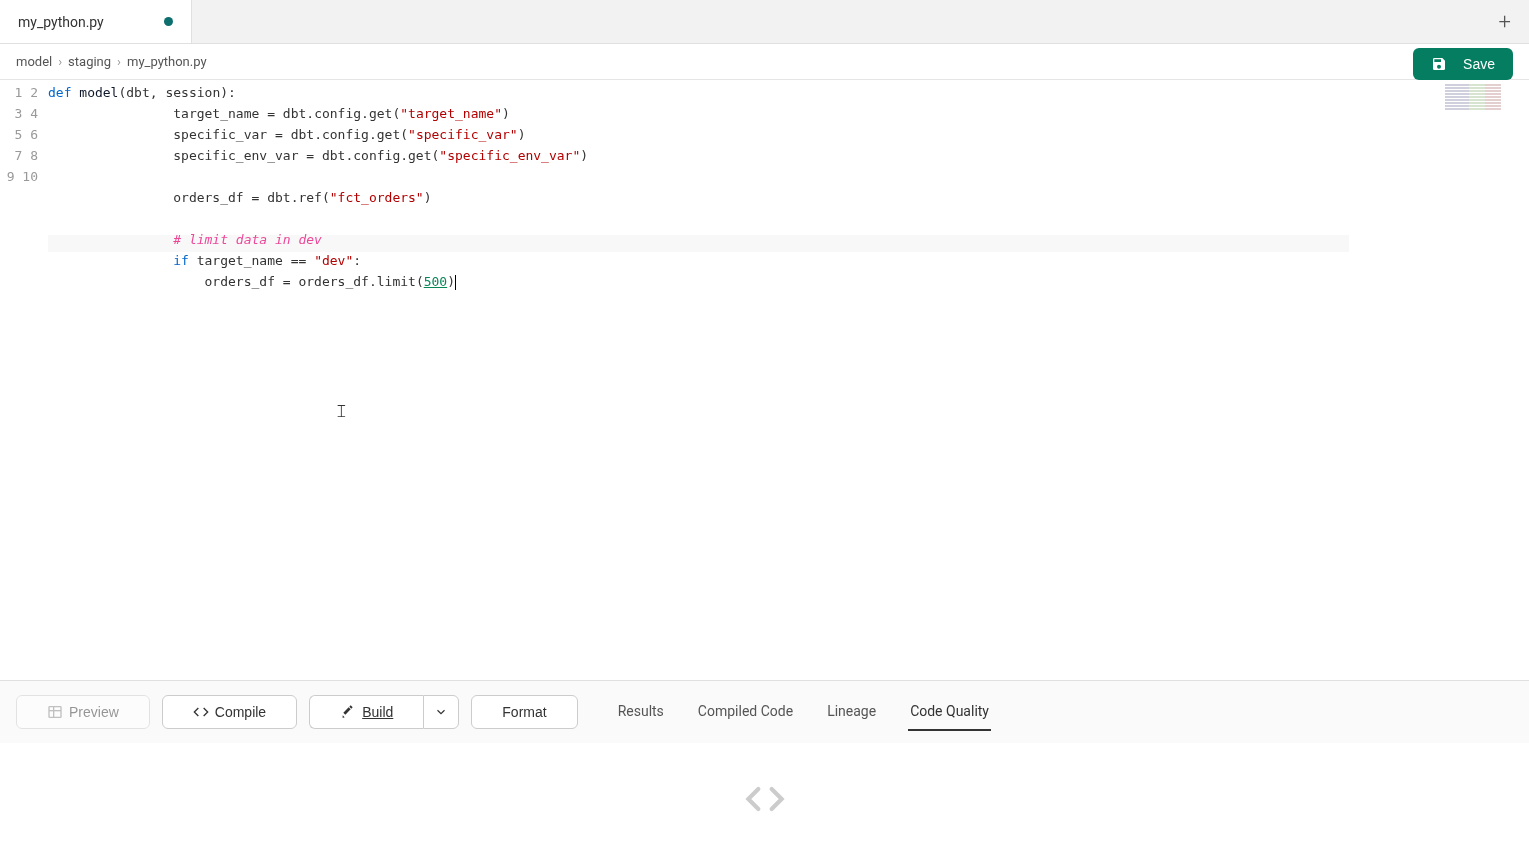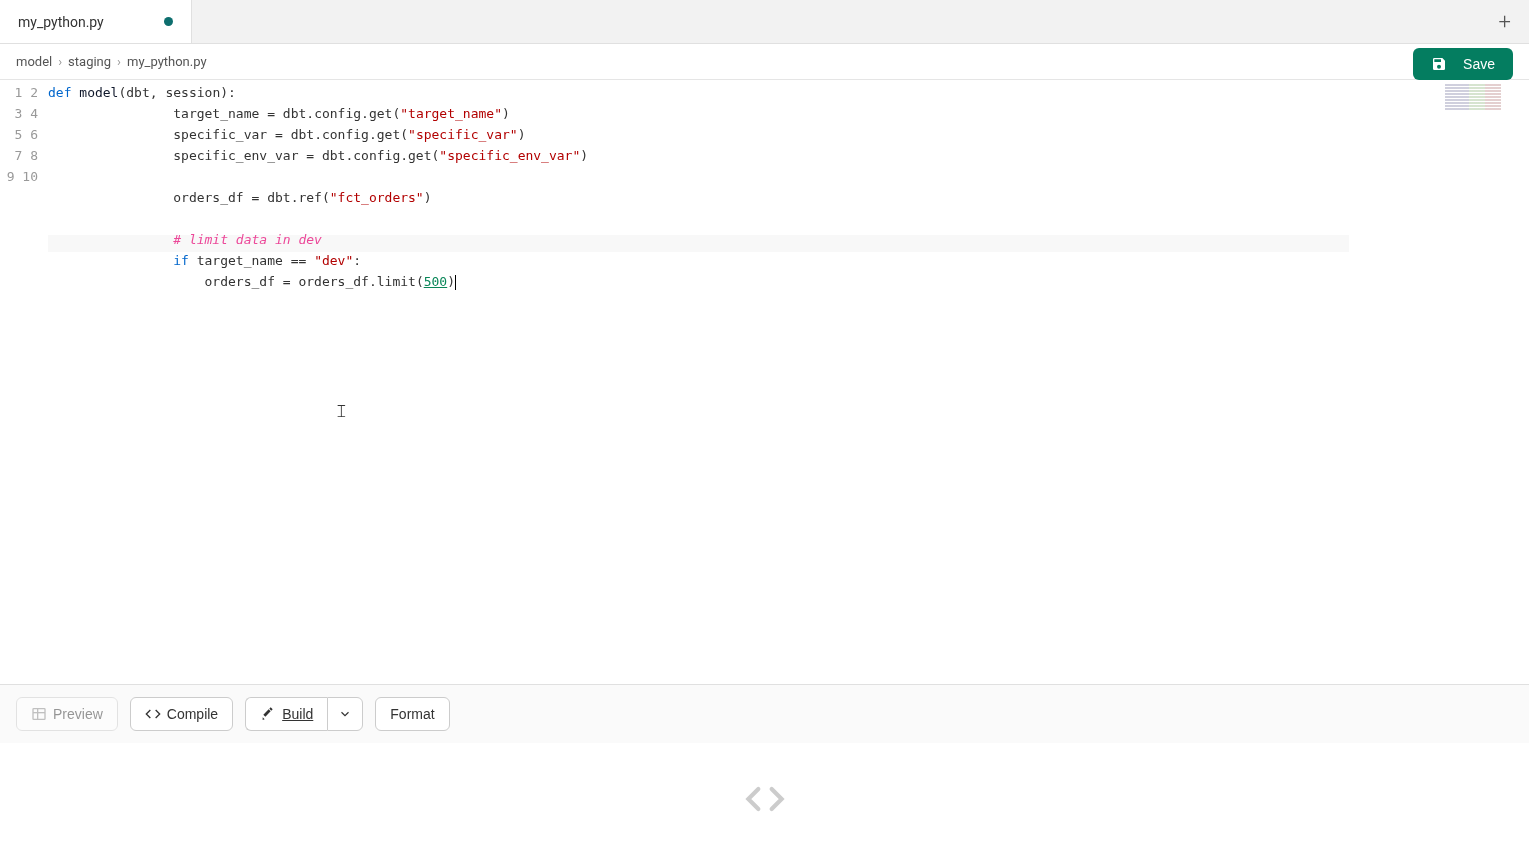--- a/index.html
+++ b/index.html
@@ -158,21 +158,21 @@
   padding: 12px 16px;
   gap: 12px;
 }
 .btn {
   display: inline-flex;
   align-items: center;
   gap: 6px;
   background: #fff;
   border: 1px solid #ccc;
   border-radius: 6px;
-  padding: 8px 14px;
+  padding: 8px 30px;
   font-size: 14px;
   color: #333;
   cursor: pointer;
 }
 .btn.disabled {
   opacity: 0.5;
   cursor: default;
 }
 .btn-group {
   display: inline-flex;
@@ -310,20 +310,26 @@
       <button class="btn">
         <svg width="14" height="14" viewBox="0 0 24 24" fill="none" stroke="#333" stroke-width="2">
             <polyline points="6 9 12 15 18 9"></polyline>
           </svg>
       </button>
     </div>
     <button class="btn">
       <span>Format</span>
     </button>
 
+    <div class="tabs">
+      <div class="rtab">Results</div>
+      <div class="rtab">Compiled Code</div>
+      <div class="rtab">Lineage</div>
+      <div class="rtab active">Code Quality</div>
+    </div>
   </div>
   <div class="results-body">
     <svg class="empty-icon" width="40" height="40" viewBox="0 0 24 24" fill="none" stroke="#ccc" stroke-width="2.5" stroke-linecap="round">
         <polyline points="16 18 22 12 16 6"></polyline>
         <polyline points="8 6 2 12 8 18"></polyline>
       </svg>
   </div>
 </div>
 
 </body></html>

